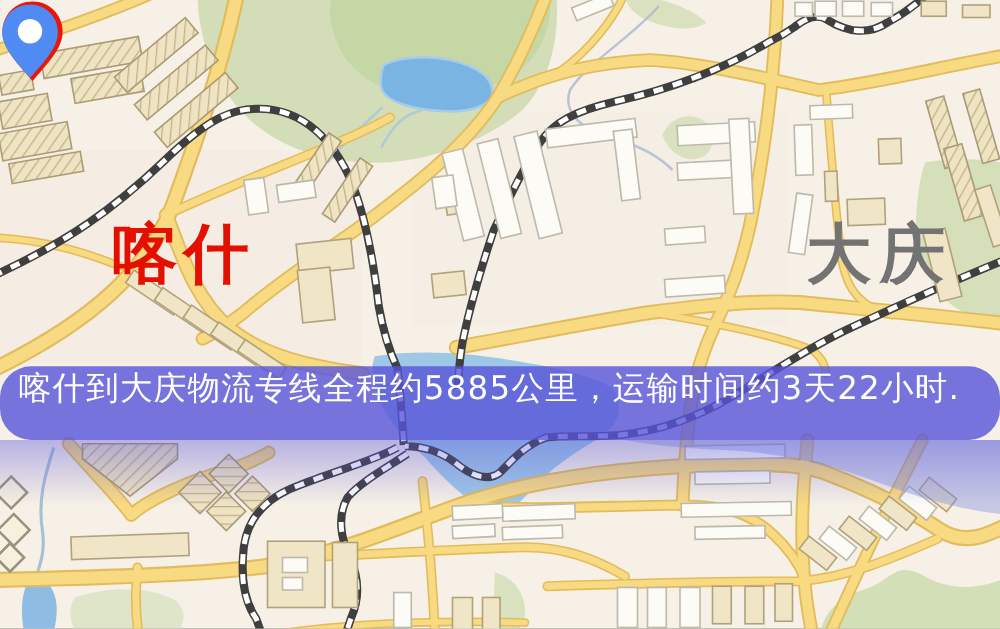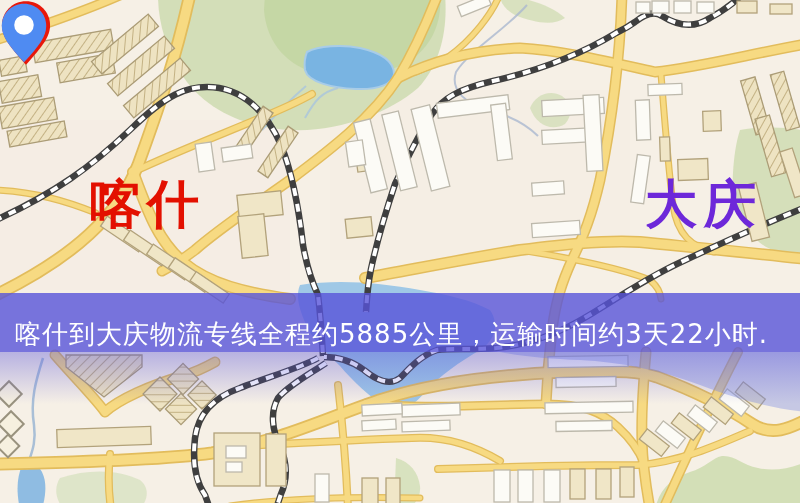--- a/index.html
+++ b/index.html
@@ -6,22 +6,22 @@
   .stage{position:relative;width:800px;height:503px;overflow:hidden;
          font-family:"DejaVu Sans",sans-serif;background:#f6f0e6;}
   .stage svg{position:absolute;left:0;top:0;display:block;}
   
   .bw{fill:#fcfbf6;stroke:#bdb9ac;stroke-width:1.3;}
   .bb{fill:#f0e6c7;stroke:#b2a27b;stroke-width:1.3;}
   .bh{fill:url(#hp);stroke:#ab9c76;stroke-width:1.3;}
   .bd{fill:#f6f0df;stroke:#99927e;stroke-width:2;}
   
   .banner{position:absolute;left:0;top:293px;width:800px;height:59px;
-          background:rgba(88,84,218,0.80);display:flex;align-items:flex-end;
-          box-sizing:border-box;padding-left:15px;z-index:30;}
+          background:rgba(88,84,218,0.80);display:flex;align-items:flex-start;
+          box-sizing:border-box;padding-left:15px;z-index:30;border-radius:25px;}
   .banner span{font-size:26px;letter-spacing:1px;white-space:nowrap;
                font-weight:500;}
   .banner-fade{position:absolute;left:0;top:352px;width:800px;height:52px;
           background:linear-gradient(180deg,rgba(88,84,218,0.40),rgba(88,84,218,0));
           z-index:29;pointer-events:none;}
   
   .pin{position:absolute;z-index:20;cursor:pointer;}
   .pin-origin{left:117px;top:102px;width:52px;height:66px;}
   .pin-dest{left:666px;top:102px;width:48px;height:66px;}
   .city-label{position:absolute;z-index:21;font-weight:800;font-size:52px;
@@ -241,15 +241,15 @@
 <svg class="pin pin-origin" viewBox="0 0 54 68">
   <path d="M27,1 C13,1 2,12 2,26 C2,38 10,48 27,67 C44,48 52,38 52,26 C52,12 41,1 27,1 Z" fill="#e8170a"></path>
   <circle cx="27" cy="25" r="10" fill="#ffffff"></circle>
 </svg>
 <div class="city-label label-origin" style="color: rgb(227, 16, 0);">喀什</div>
 
 <svg class="pin pin-dest" viewBox="0 0 54 68">
   <path d="M27,1 C13,1 2,12 2,26 C2,38 10,48 27,67 C44,48 52,38 52,26 C52,12 41,1 27,1 Z" fill="#4f8bf2"></path>
   <circle cx="27" cy="25" r="11" fill="#ffffff"></circle>
 </svg>
-<div class="city-label label-dest" style="color: #6d28d9;">大庆</div>
+<div class="city-label label-dest" style="color: #737373;">大庆</div>
 
 </div>
 
 </body></html>

